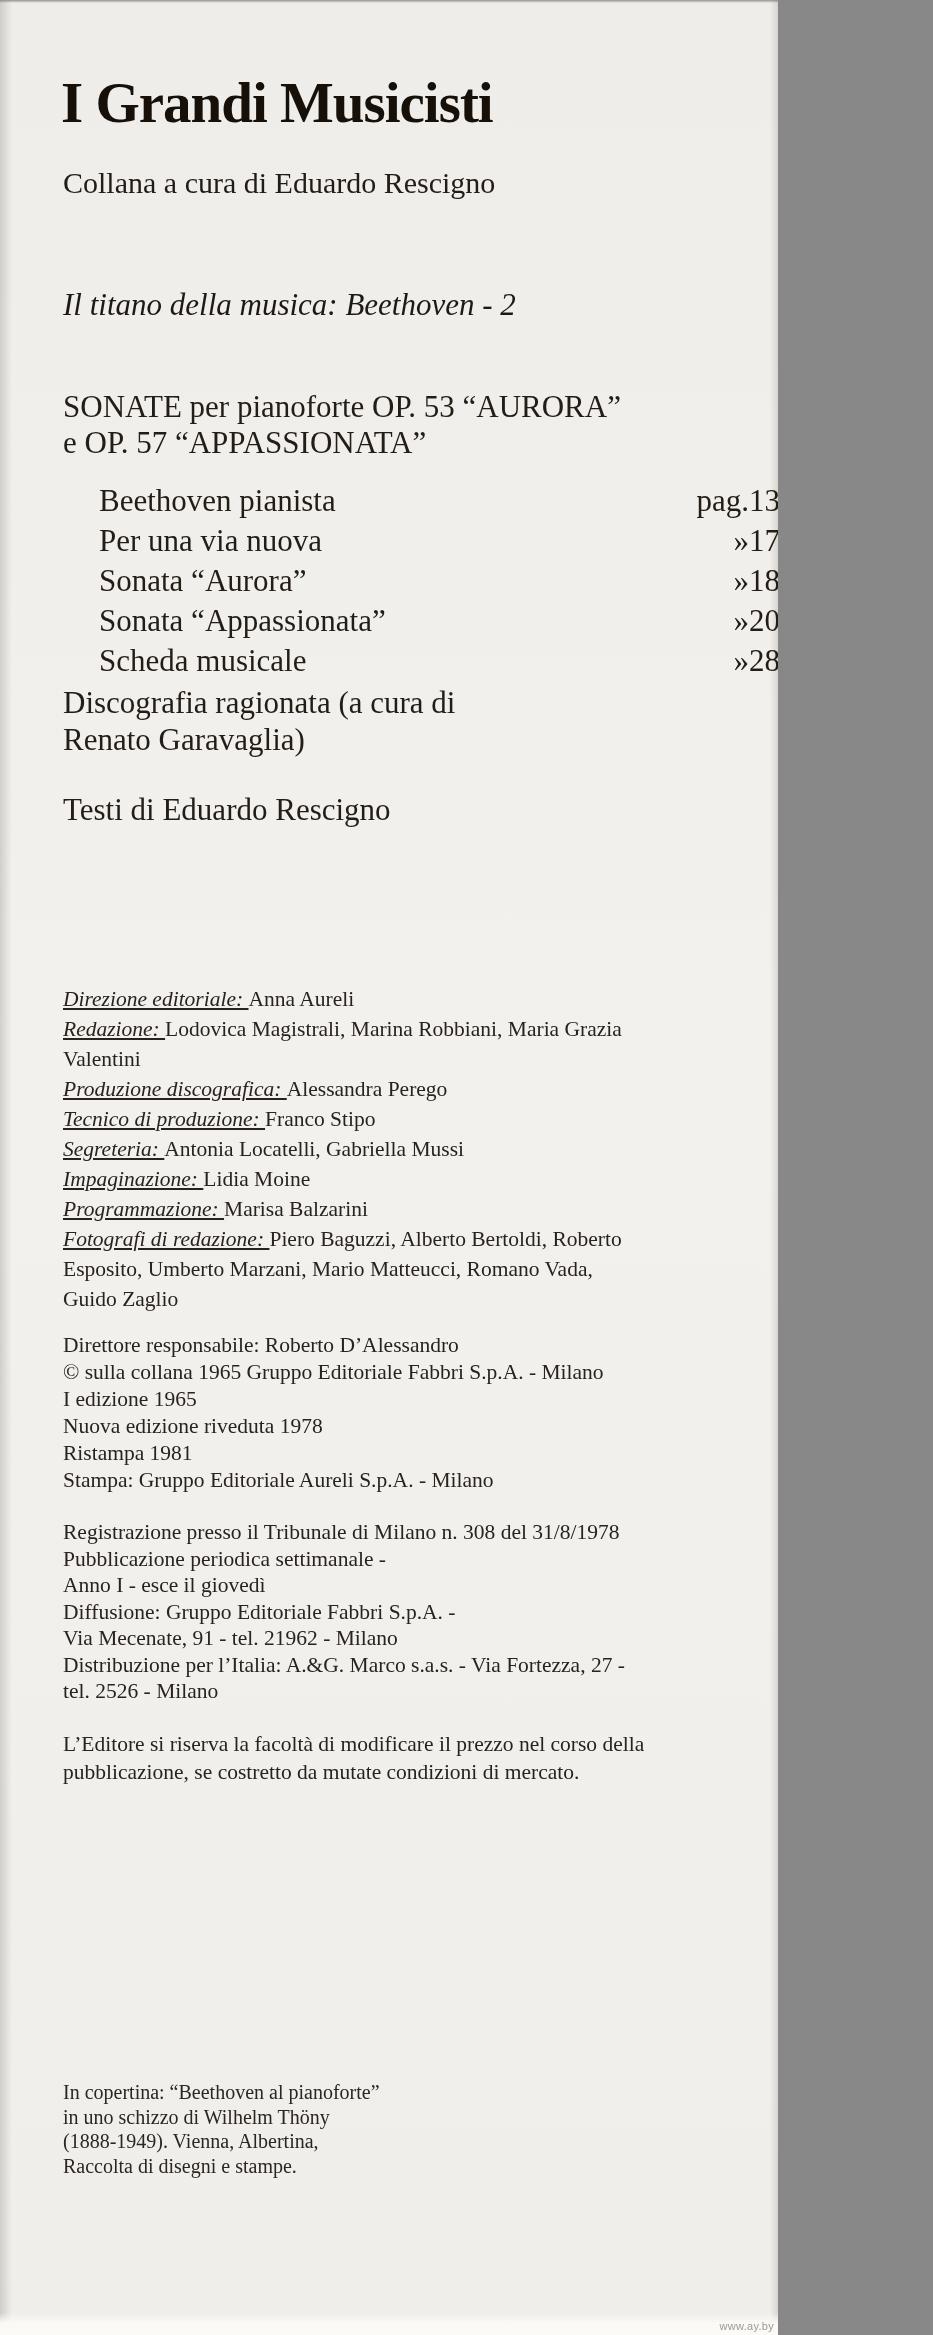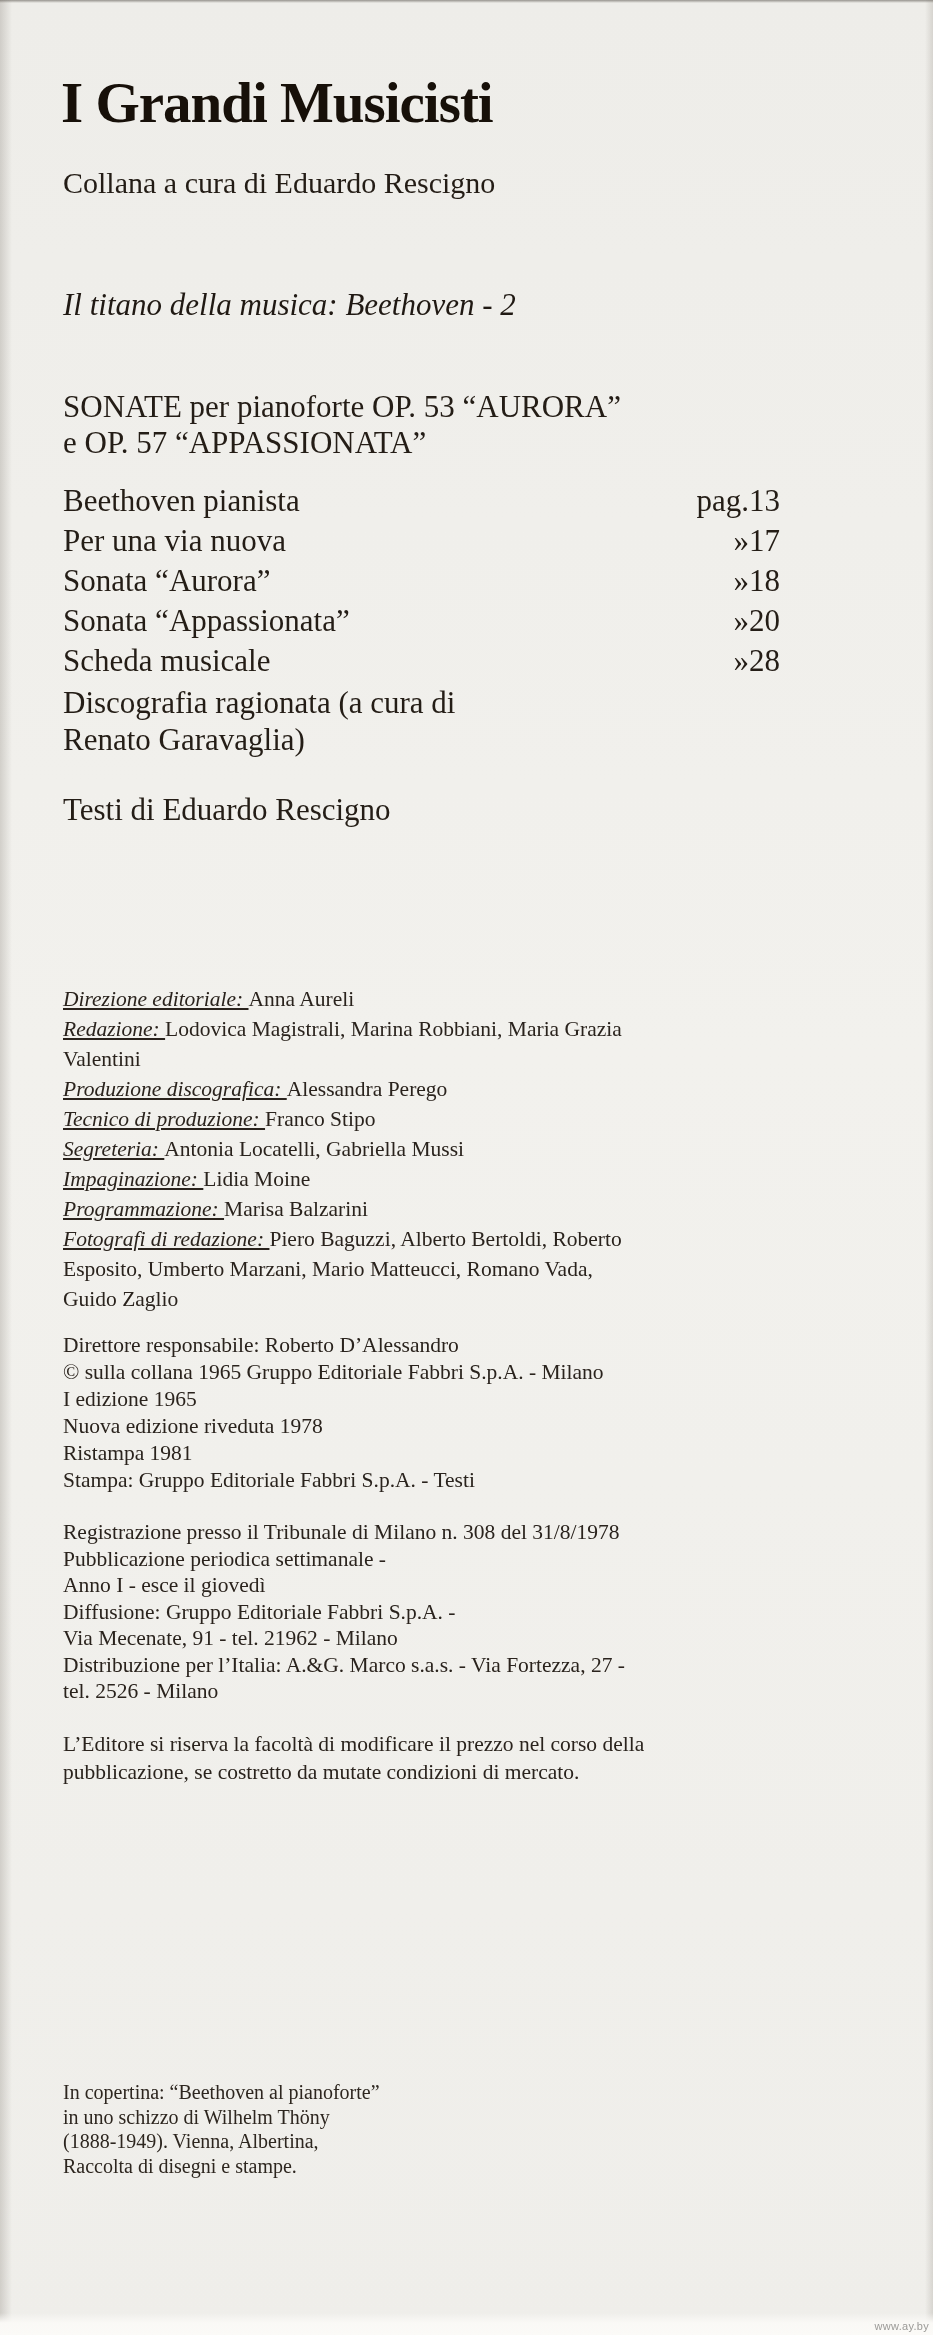--- a/index.html
+++ b/index.html
@@ -1,36 +1,36 @@
 <!DOCTYPE html>
 <html><head>
 <meta charset="utf-8">
 <style>
   html,body{margin:0;padding:0;background:#888;}
   .page{
-    position:relative; width:933px; height:2335px; overflow:hidden;
+    position:relative; width:778px; height:2335px; overflow:hidden;
     background:linear-gradient(180deg,#eeede9 0%,#f2f1ed 45%,#efeeea 100%);
     font-family:"Liberation Serif","DejaVu Serif",serif;
     color:#2a231d;
   }
   .edge{position:absolute; pointer-events:none;}
   .edge.top{left:0;top:0;right:0;height:3px;background:linear-gradient(180deg,rgba(80,75,68,.55),rgba(80,75,68,0));}
   .edge.left{left:0;top:0;bottom:0;width:12px;background:linear-gradient(90deg,rgba(120,113,104,.26),rgba(120,113,104,0));}
   .edge.right{right:0;top:0;bottom:0;width:8px;background:linear-gradient(270deg,rgba(120,113,104,.20),rgba(120,113,104,0));}
   .edge.bottom{left:0;bottom:0;right:0;height:22px;background:linear-gradient(0deg,#fbfaf7 0%,#faf9f6 55%,rgba(250,249,246,0) 100%);}
 
   .masthead{position:absolute; left:61px; top:70px; margin:0;
     font-size:57px; font-weight:bold; letter-spacing:-1px; color:#171009;}
   .subtitle{position:absolute; left:63px; top:166px; font-size:30px; color:#231c15;}
   .series-line{position:absolute; left:63px; top:287px; font-size:31px; font-style:italic; color:#201913;}
 
   .toc{position:absolute; left:63px; top:389px; width:738px; font-size:31px; color:#241d16;}
   .toc-heading div{line-height:36px;}
   .toc-rows{margin-top:20px;}
-  .toc-row{display:flex; justify-content:space-between; align-items:baseline; height:40px; line-height:40px;}
+  .toc-row{display:flex; justify-content:space-between; align-items:baseline; height:40px; line-height:40px;margin-left:36px;}
   .toc-refcol{display:flex; align-items:baseline;}
   .toc-ref{display:inline-block; width:66px; text-align:right;}
   .toc-page{display:inline-block; width:52px; text-align:left;}
   .toc-extra{margin-top:3px;}
   .toc-extra div{line-height:37px;}
 
   .author-line{position:absolute; left:63px; top:792px; font-size:31px; color:#241d16;}
 
   .block{position:absolute; left:63px; width:820px; font-size:21.5px; color:#2a231d;}
   .block p{margin:0; white-space:pre-wrap;}
@@ -148,21 +148,21 @@
       <p class="line">Direttore responsabile: Roberto D’Alessandro</p>
 
       <p class="line">© sulla collana 1965 Gruppo Editoriale Fabbri S.p.A. - Milano</p>
 
       <p class="line">I edizione 1965</p>
 
       <p class="line">Nuova edizione riveduta 1978</p>
 
       <p class="line">Ristampa 1981</p>
 
-      <p class="line">Stampa: Gruppo Editoriale Fabbri S.p.A. - Testi</p>
+      <p class="line">Stampa: Gruppo Editoriale Aureli S.p.A. - Milano</p>
     </div>
 
   <div class="block registration">
 
       <p class="line">Registrazione presso il Tribunale di Milano n. 308 del 31/8/1978</p>
 
       <p class="line">Pubblicazione periodica settimanale -</p>
 
       <p class="line">Anno I - esce il giovedì</p>
 

